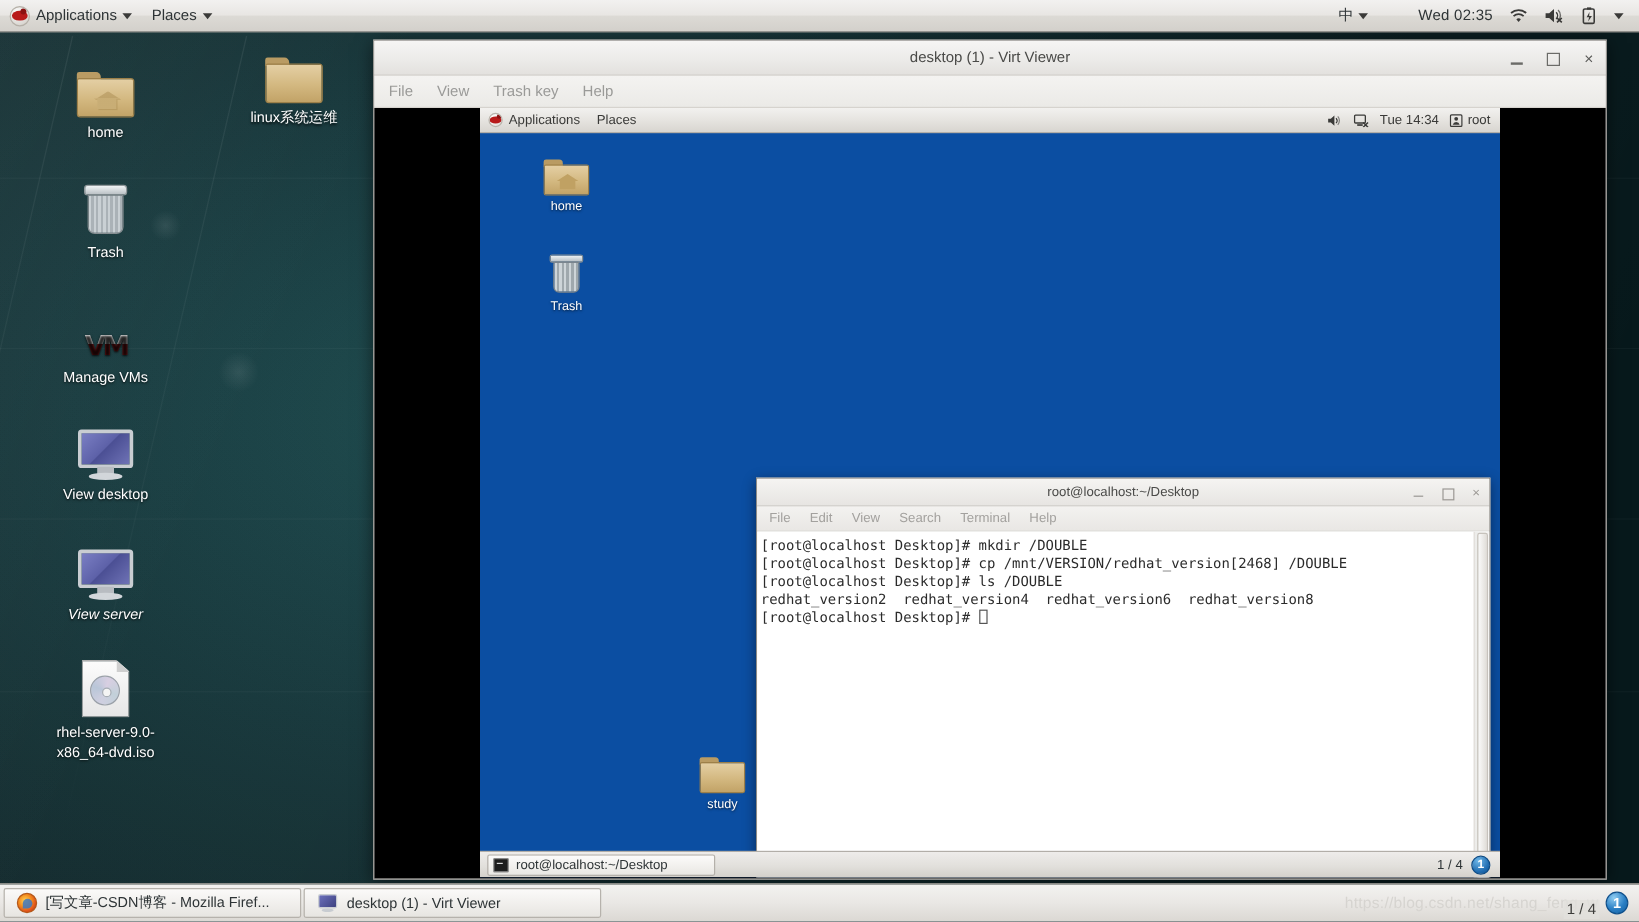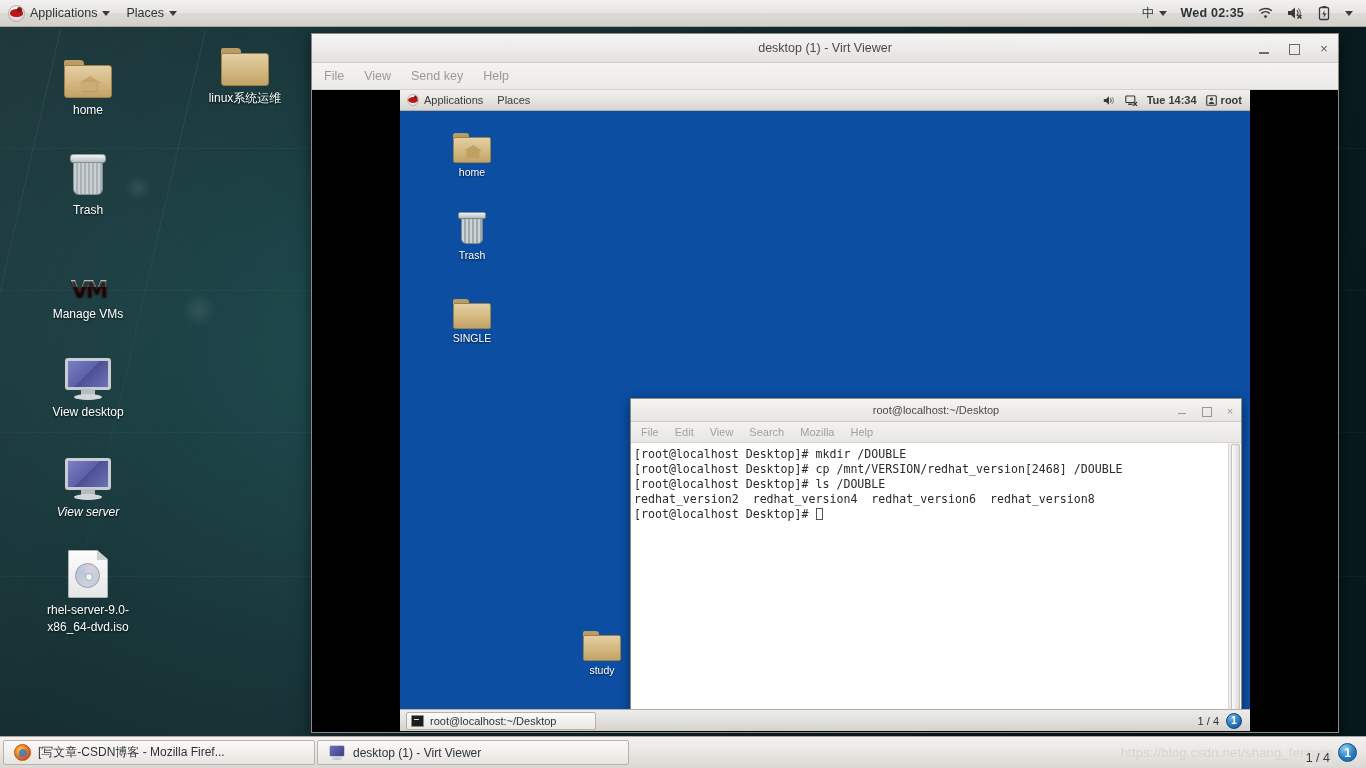--- a/index.html
+++ b/index.html
@@ -66,21 +66,21 @@
   .caret-down {
     width: 0; height: 0;
     border-left: 4px solid transparent; border-right: 4px solid transparent;
     border-top: 5px solid #3a3a38;
   }
   #host-panel-right {
     margin-left: auto; display: flex; align-items: center;
     gap: 4px; padding-right: 8px; font-size: 12.5px;
   }
   #host-panel-right .pitem { padding: 2px 5px; display:flex; align-items:center; gap:4px; }
-  #host-clock { font-weight: bold; letter-spacing: 0.2px; }
+  #host-clock { font-weight: normal; letter-spacing: 0.2px; margin-left: 28px; }
 
   
   .ico { display: inline-block; vertical-align: middle; }
 
   
   .desk-icon {
     position: absolute; width: 118px;
     text-align: center;
     color: #ffffff; font-size: 12px;
     text-shadow: 0 1px 2px rgba(0,0,0,0.85);
@@ -242,21 +242,21 @@
   }
   #guest-top-panel .gm { padding: 0 7px; display:flex; align-items:center; gap:5px; cursor:default; }
   .rh-logo-sm {
     width: 12px; height: 12px; border-radius: 50%;
     background: radial-gradient(circle at 35% 30%, #ffffff, #dcd9d4);
     position: relative; overflow: hidden; border: 1px solid #b9b4ac;
   }
   .rh-logo-sm::before { content:""; position:absolute; left:0px; top:2px; width:10px; height:6px; border-radius:50%; background:#b81a1a; }
   .rh-logo-sm::after { content:""; position:absolute; left:6px; top:0px; width:4px; height:4px; border-radius:50%; background:#8c1111; }
   #guest-panel-right {
-    margin-left: auto; display:flex; align-items:center; gap: 9px; padding-right: 8px; font-weight: bold;
+    margin-left: auto; display:flex; align-items:center; gap: 9px; padding-right: 8px;
   }
   #guest-panel-right .gitem { display:flex; align-items:center; gap:4px; }
 
   #guest-bottom-panel {
     position: absolute; left: 0; bottom: 0; width: 850px; height: 22px;
     background: linear-gradient(to bottom, #eeecea 0%, #e2e0dc 55%, #d4d1cb 100%);
     border-top: 1px solid #b2aea8;
     display: flex; align-items: center; padding: 0 6px;
     font-size: 11px; color: #2e3436; z-index: 6;
   }
@@ -385,21 +385,21 @@
     border-top: 1px solid #a9a59f;
     display: flex; align-items: center; padding: 0 3px;
     z-index: 45;
   }
   .task-btn {
     display: flex; align-items: center; gap: 7px;
     height: 25px; padding: 0 10px; margin-right: 2px;
     background: linear-gradient(to bottom, #fbfaf9, #e7e5e1);
     border: 1px solid #b6b2ac; border-radius: 2px;
     font-size: 12px; color: #2e3436;
-    width: 312px; overflow: hidden; white-space: nowrap;
+    width: 248px; overflow: hidden; white-space: nowrap;
     cursor: default;
   }
   .task-btn .tlabel { overflow: hidden; text-overflow: ellipsis; }
   .ff-icon {
     width: 17px; height: 17px; border-radius: 50%;
     background: radial-gradient(circle at 40% 38%, #ffd65e 0%, #f59120 38%, #e0521a 68%, #9e3a13 100%);
     border: 1px solid #b4591a; position: relative; flex: 0 0 17px;
   }
   .ff-icon::after {
     content:""; position:absolute; left:4px; top:4px; width:8px; height:8px;
@@ -580,21 +580,21 @@
     <div class="win-btns">
       <div class="win-btn min"></div>
       <div class="win-btn max"></div>
       <div class="win-btn">×</div>
     </div>
   </div>
 
   <div id="vv-menubar">
     <span>File</span>
     <span>View</span>
-    <span>Send key</span>
+    <span>Trash key</span>
     <span>Help</span>
   </div>
 
   <div id="vv-stage">
 
     <div id="guest">
 
       <div id="guest-top-panel">
         <div class="gm">
           <span class="rh-logo-sm"></span>
@@ -645,29 +645,20 @@
       <div class="guest-icon" style="left:30px; top:116px;">
         <div class="gglyph">
           <div class="trash-sm">
               <div class="lid"></div>
               <div class="can"></div>
             </div>
         </div>
         <div>Trash</div>
       </div>
 
-      <div class="guest-icon" style="left:30px; top:199px;">
-        <div class="gglyph">
-          <div class="folder-sm">
-              <div class="tab"></div>
-              <div class="body"></div>
-            </div>
-        </div>
-        <div>SINGLE</div>
-      </div>
 
       <div class="guest-icon" style="left:160px; top:531px;text-align:center;">
         <div class="gglyph">
           <div class="folder-sm">
               <div class="tab"></div>
               <div class="body"></div>
             </div>
         </div>
         <div>study</div>
       </div>
@@ -680,21 +671,21 @@
             <div class="tbtn max"></div>
             <div class="tbtn">×</div>
           </div>
         </div>
 
         <div id="term-menubar">
           <span>File</span>
           <span>Edit</span>
           <span>View</span>
           <span>Search</span>
-          <span>Mozilla</span>
+          <span>Terminal</span>
           <span>Help</span>
         </div>
 
         <div id="term-body">
           <div id="term-text"><span>[root@localhost Desktop]# mkdir /DOUBLE</span>
 <span>[root@localhost Desktop]# cp /mnt/VERSION/redhat_version[2468] /DOUBLE</span>
 <span>[root@localhost Desktop]# ls /DOUBLE</span>
 <span>redhat_version2  redhat_version4  redhat_version6  redhat_version8</span>
 <span id="term-line-cursor"><span>[root@localhost Desktop]# </span><span class="cursor-box"></span></span></div>
           <div id="term-scrollbar">

